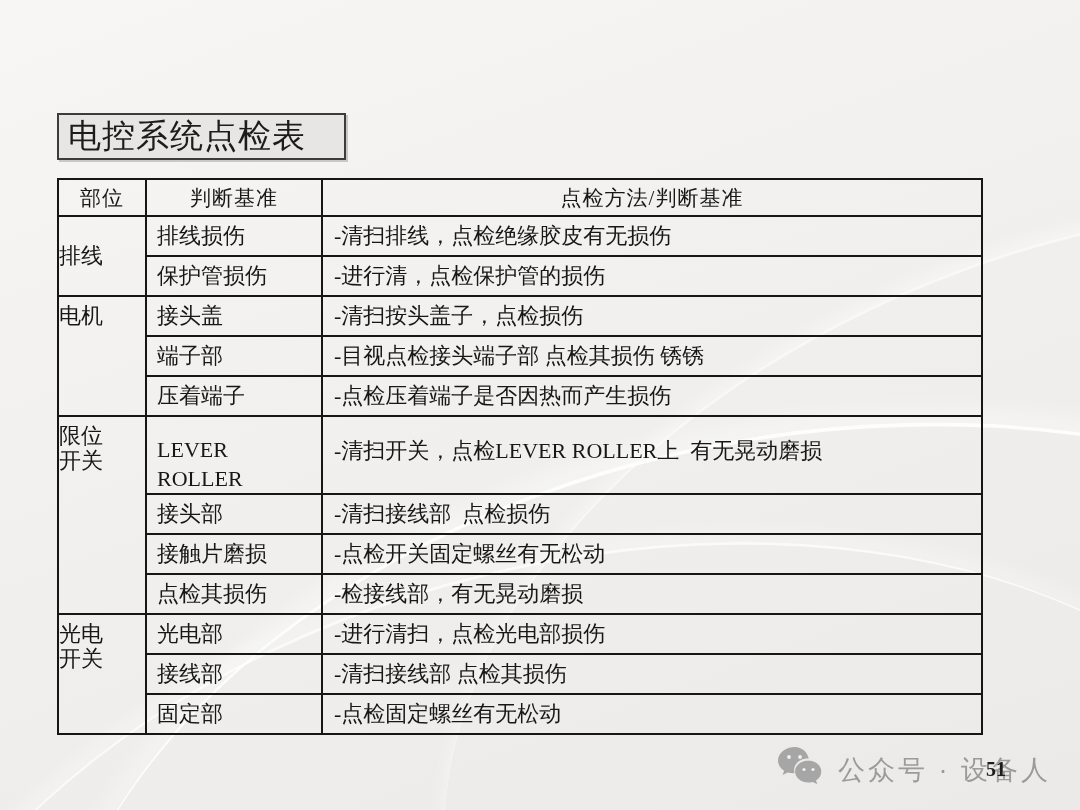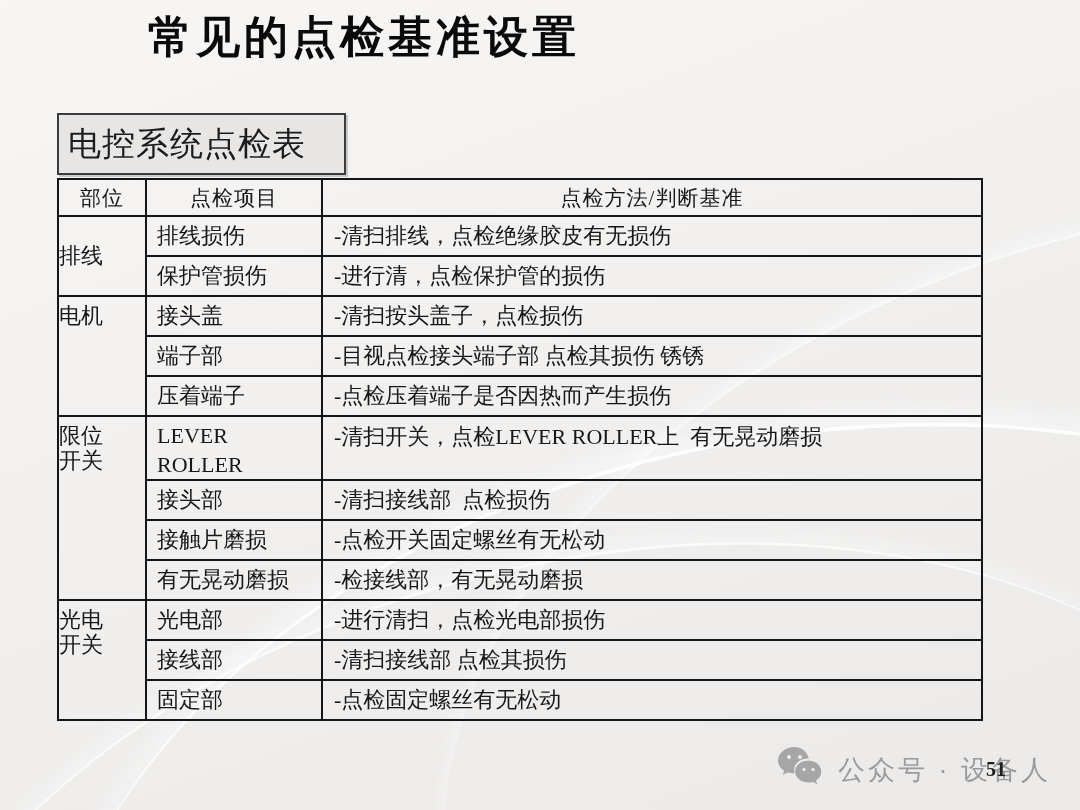--- a/index.html
+++ b/index.html
@@ -49,21 +49,21 @@
     top: 8px; left: 148px;
     font-size: 44px;
     font-weight: 700;
     letter-spacing: 4px;
     color: #0a0a0a;
   }
 
   .label-box {
     position: absolute;
     top: 113px; left: 57px;
-    width: 289px; height: 62px;
+    width: 289px; height: 47px;
     background: #e7e6e4;
     border: 2px solid #3c3c3c;
     box-shadow: 2px 2px 0 rgba(120,120,120,0.35);
     display: flex;
     align-items: center;
     padding-left: 9px;
     font-size: 33px;
     letter-spacing: 1px;
     color: #1c1c1c;
   }
@@ -105,21 +105,21 @@
     line-height: 1.3;
     vertical-align: middle;
     margin-top: 28px;
   }
   td.method {
     padding-left: 11px;
     white-space: pre-wrap;
     vertical-align: middle;
     border-radius: 17px;
   }
-  tr.tall td.item, tr.tall td.method { vertical-align: top; padding-top: 5px; }
+  tr.tall td.item, tr.tall td.method { vertical-align: top; padding-top: 19px; }
 
   .footer {
     position: absolute;
     top: 746px; left: 776px;
     display: flex;
     align-items: flex-end;
     gap: 12px;
   }
   .footer .wechat-icon { width: 50px; height: 42px; }
   .footer .wechat-text {
@@ -138,36 +138,35 @@
 </style>
 </head>
 <body>
 
 <div class="slide">
 
   <div class="swoosh s1"></div>
   <div class="swoosh s2"></div>
   <div class="swoosh s3"></div>
 
-  <h1 class="slide-title">常见的点检基准设置</h1>
 
   <div class="label-box">
     <span>电控系统点检表</span>
   </div>
 
   <table class="check-table">
     <colgroup>
       <col style="width:88px">
       <col style="width:176px">
       <col style="width:660px">
     </colgroup>
     <thead>
       <tr>
         <th>部位</th>
-        <th>点检项目</th>
+        <th>判断基准</th>
         <th>点检方法/判断基准</th>
       </tr>
     </thead>
     <tbody>
       <tr>
         <td class="part middle" rowspan="2">排线</td>
         <td class="item">排线损伤</td>
         <td class="method">-清扫排线，点检绝缘胶皮有无损伤</td>
       </tr>
       <tr>
@@ -198,21 +197,21 @@
       </tr>
       <tr>
         <td class="item">接头部</td>
         <td class="method">-清扫接线部  点检损伤</td>
       </tr>
       <tr>
         <td class="item">接触片磨损</td>
         <td class="method">-点检开关固定螺丝有无松动</td>
       </tr>
       <tr>
-        <td class="item">有无晃动磨损</td>
+        <td class="item">点检其损伤</td>
         <td class="method">-检接线部，有无晃动磨损</td>
       </tr>
 
       <tr>
         <td class="part" rowspan="3">光电
 开关</td>
         <td class="item">光电部</td>
         <td class="method">-进行清扫，点检光电部损伤</td>
       </tr>
       <tr>

